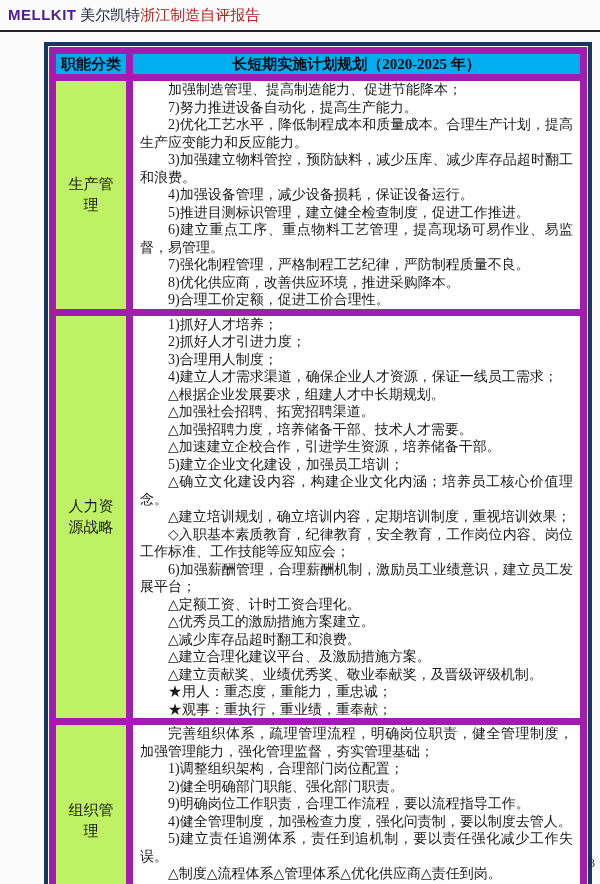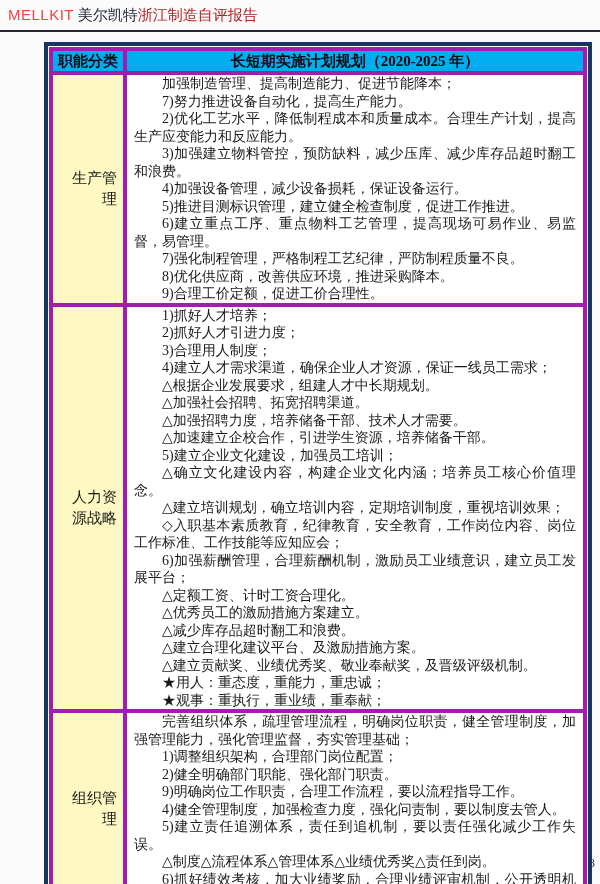--- a/index.html
+++ b/index.html
@@ -13,22 +13,23 @@
   }
   
   .doc-header {
     padding: 5px 8px 3px 8px;
     font-size: 15px;
     line-height: 19px;
     white-space: nowrap;
   }
   .brand {
     font-family: "Liberation Sans", "DejaVu Sans", sans-serif;
-    color: #ef4444;
+    color: #4c1d95;
     letter-spacing: 0.5px;
+    font-weight: bold;
   }
   .brand-zh { color: #1f2437; }
   .doc-title { color: #B22222; text-align: right; }
   .header-rule {
     border: none;
     border-top: 2px solid #26262e;
     margin: 2px 0 0 0;
   }
   
   .table-outer {
@@ -38,41 +39,41 @@
     border: 4px solid #17375E;
     padding: 1px;
     background: #ffffff;
   }
   table.plan {
     width: 100%;
     border-collapse: collapse;
     table-layout: fixed;
   }
   table.plan th, table.plan td {
-    border: 4px solid #a21caf;
+    border: 7px solid #a21caf;
   }
   th.cat-h {
     width: 66px;
   }
   thead th {
     background: #00AEEF;
     color: #0a0a14;
     font-weight: bold;
     font-size: 15px;
     line-height: 16px;
     padding: 2px 2px;
     text-align: center;
   }
   td.cat {
     vertical-align: middle;
     font-size: 15px;
     line-height: 21px;
     padding: 0 6px;
-    text-align: right;
-    background: #fef9c3;
+    text-align: center;
+    background: #bef264;
   }
   td.plan-cell {
     vertical-align: top;
     padding: 0 7px;
     background: #ffffff;
   }
   td.plan-cell p {
     margin: 0;
     font-size: 14px;
     line-height: 17.5px;
@@ -149,21 +150,21 @@
         </tr>
         <tr>
           <td class="cat">组织管理</td>
           <td class="plan-cell">
             <p>完善组织体系，疏理管理流程，明确岗位职责，健全管理制度，加强管理能力，强化管理监督，夯实管理基础；</p>
             <p>1)调整组织架构，合理部门岗位配置；</p>
             <p>2)健全明确部门职能、强化部门职责。</p>
             <p>9)明确岗位工作职责，合理工作流程，要以流程指导工作。</p>
             <p>4)健全管理制度，加强检查力度，强化问责制，要以制度去管人。</p>
             <p>5)建立责任追溯体系，责任到追机制，要以责任强化减少工作失误。</p>
-            <p>△制度△流程体系△管理体系△业绩优秀奖△责任到岗。</p>
+            <p>△制度△流程体系△管理体系△优化供应商△责任到岗。</p>
             <p>6)抓好绩效考核，加大业绩奖励，合理业绩评审机制，公开透明机制。</p>
           </td>
         </tr>
       </tbody>
   </table>
 </div>
 
 <div class="page-number">3</div>
 
 </body></html>

